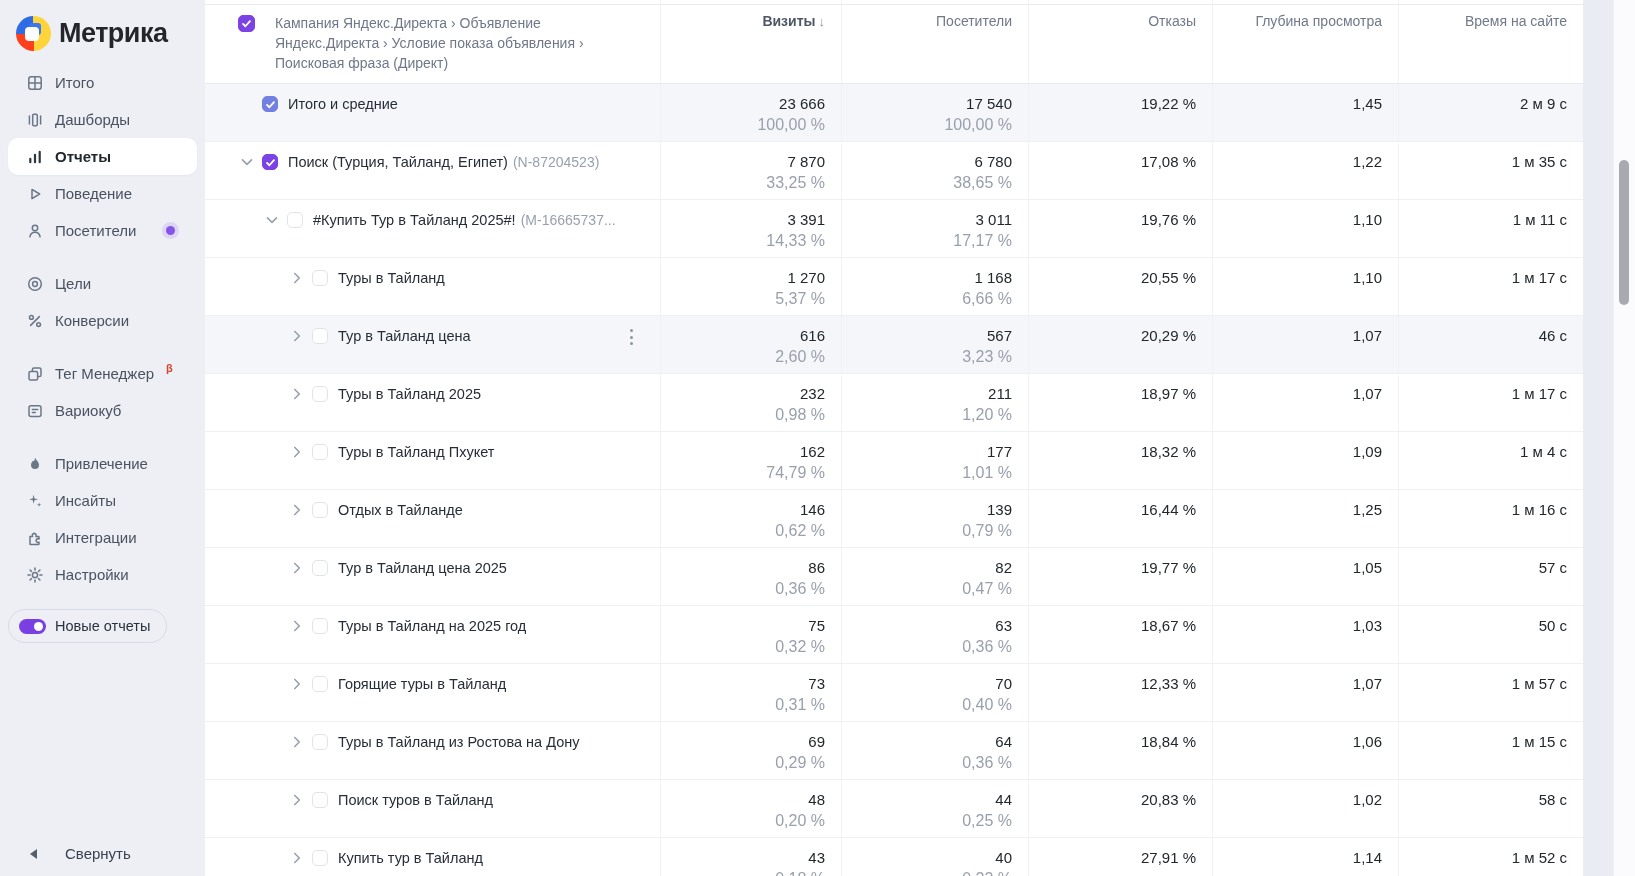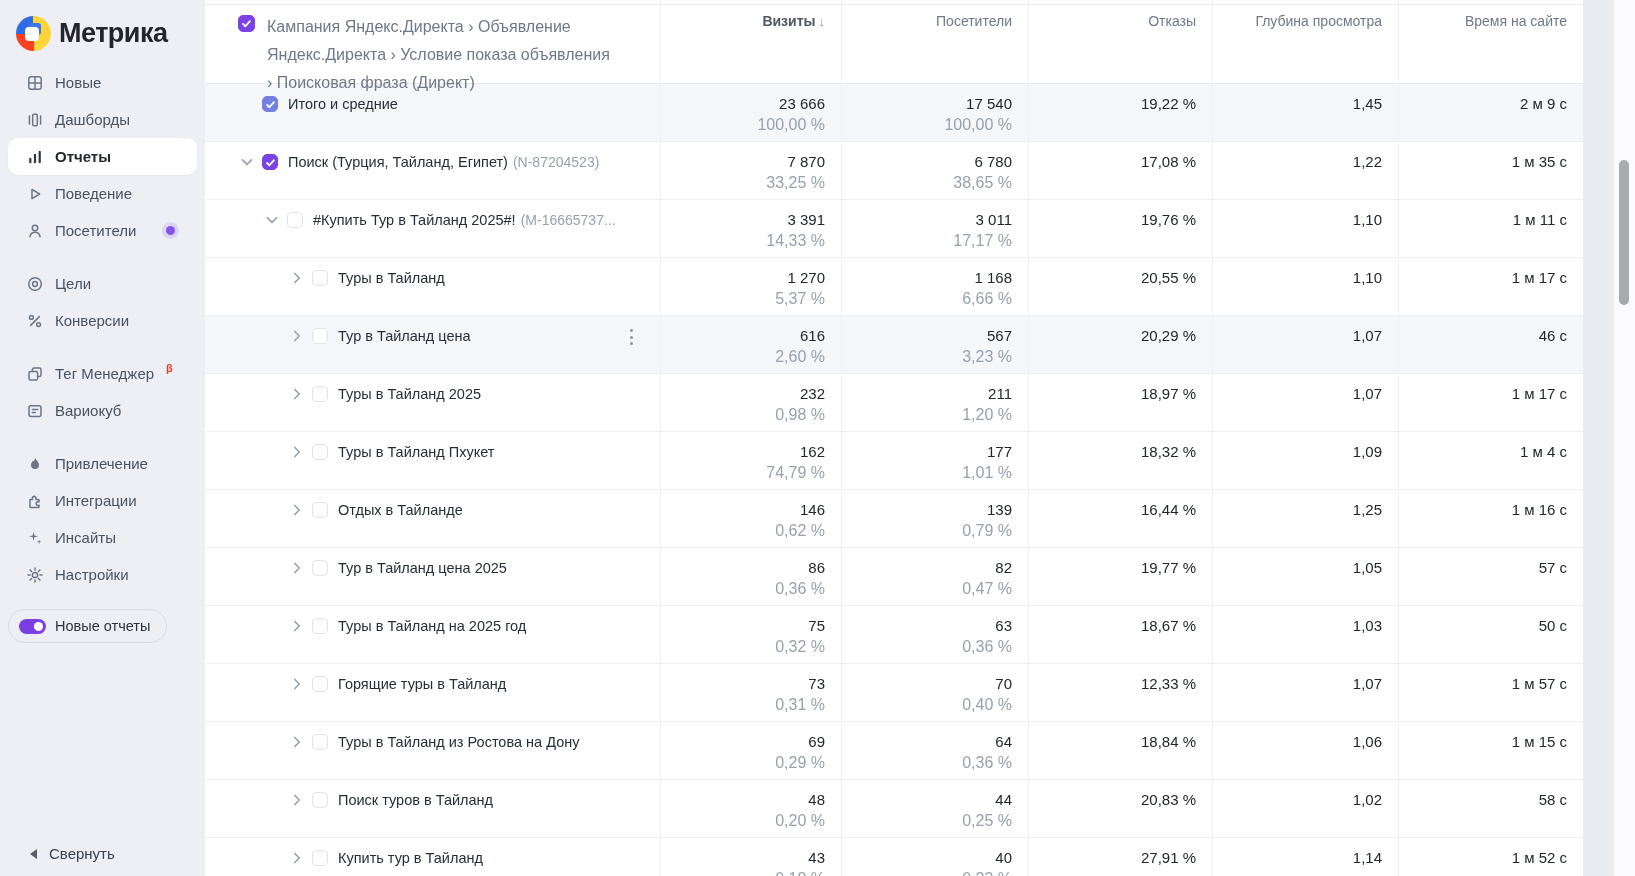--- a/index.html
+++ b/index.html
@@ -20,34 +20,34 @@
   .nav-group + .nav-group { margin-top:16px; }
   .nav-item { position:relative; display:flex; align-items:center; gap:11px; height:37px; margin:0 8px; padding:0 10px 0 18px; border-radius:10px; font-size:15px; color:#49525f; cursor:pointer; }
   .nav-item .nicon { width:18px; height:18px; flex:0 0 18px; color:#6b7787; display:flex; align-items:center; justify-content:center; }
   .nav-item.active { background:#ffffff; color:#22272e; font-weight:600; box-shadow:0 1px 2px rgba(40,50,70,0.04); }
   .nav-item.active .nicon { color:#2f3540; }
   .beta { color:#d4452c; font-size:11px; position:relative; top:-6px; margin-left:1px; font-weight:600; }
   .dot-badge { position:absolute; right:22px; width:9px; height:9px; border-radius:50%; background:#8455e8; box-shadow:0 0 0 4px rgba(132,85,232,0.16); }
   .new-reports { display:inline-flex; align-items:center; gap:9px; height:34px; margin:16px 0 0 8px; padding:0 16px 0 10px; border:1px solid #d7dbe6; border-radius:17px; font-size:14.5px; color:#2c323d; cursor:pointer; }
   .toggle { position:relative; width:27px; height:15px; border-radius:8px; background:#7a3fe3; }
   .toggle .knob { position:absolute; right:3px; top:3px; width:9px; height:9px; border-radius:50%; background:#fff; }
-  .collapse { position:absolute; left:30px; bottom:14px; display:flex; align-items:center; gap:12px; font-size:15px; color:#39414e; cursor:pointer; }
+  .collapse { position:absolute; left:30px; bottom:14px; display:flex; align-items:center; gap:28px; font-size:15px; color:#39414e; cursor:pointer; }
   .collapse .tri { width:0; height:0; border-top:5px solid transparent; border-bottom:5px solid transparent; border-right:7px solid #555e6b; }
 
   
   .main { position:relative; flex:1; display:flex; background:#ffffff; }
   .main::before { content:""; position:absolute; top:4px; left:0; width:1408px; border-top:1px solid #e9ebf0; }
   .table { width:1378px; flex:0 0 1378px; }
   .grid { display:grid; grid-template-columns:455px 181px 187px 184px 186px 185px; }
   .thead { height:84px; border-bottom:1px solid #e7eaef; }
   .th { padding:13px 16px 0 0; text-align:right; font-size:14px; color:#6f7989; border-left:1px solid #f0f2f6; cursor:pointer; }
   .th.sorted { color:#4e5663;font-weight:bold; }
   .th .sort-arrow { color:#8b93a1; font-size:13px; margin-left:3px; }
   .th-name { display:flex; align-items:flex-start; padding:13px 10px 0 33px; cursor:default; }
-  .crumb { max-width:345px; font-size:16px; line-height:28px; color:#6e7888; margin-left:12px; }
+  .crumb { max-width:345px; font-size:14px; line-height:20px; color:#6e7888; margin-left:20px; }
   .row { height:58px; border-bottom:1px solid #eef0f4; }
   .row.hl { background:#f4f6fa; }
   .cell { border-left:1px solid #f0f2f6; text-align:right; padding:10px 16px 0 0; }
   .val { font-size:15px; line-height:20px; color:#22272c; }
   .pct { font-size:16px; line-height:20px; margin-top:1px; color:#99a0ac; }
   .name-cell { position:relative; border-left:none; display:flex; align-items:flex-start; text-align:left; padding:10px 26px 0 33px; }
   .indent { flex:0 0 auto; }
   .chev { flex:0 0 24px; height:20px; display:flex; align-items:center; color:#9aa2ae; cursor:pointer; }
   .chev.hidden { visibility:hidden; }
   .cb { flex:0 0 16px; width:16px; height:16px; margin:2px 0 0 0; border-radius:5px; border:1px solid #dfe3ec; background:#fff; display:flex; align-items:center; justify-content:center; cursor:pointer; }
@@ -79,21 +79,21 @@
     </div>
     <nav class="nav" id="sidebar-nav">
         <div class="nav-group">
           <div class="nav-item">
             <span class="nicon">
               <svg width="18" height="18" viewBox="0 0 18 18" fill="none" stroke="currentColor" stroke-width="1.5" stroke-linecap="round" stroke-linejoin="round">
                 <rect x="2.8" y="2.8" width="12.4" height="12.4" rx="2.2"></rect>
                 <path d="M9 2.8 V15.2 M2.8 9 H15.2"></path>
               </svg>
             </span>
-            <span>Новые</span>
+            <span>Итого</span>
           </div>
           <div class="nav-item">
             <span class="nicon">
               <svg width="18" height="18" viewBox="0 0 18 18" fill="none" stroke="currentColor" stroke-width="1.5" stroke-linecap="round" stroke-linejoin="round">
                 <rect x="6.7" y="3.2" width="4.6" height="11.6" rx="1.2"></rect>
                 <path d="M3.4 5 V13 M14.6 5 V13"></path>
               </svg>
             </span>
             <span>Дашборды</span>
           </div>
@@ -171,33 +171,33 @@
             <span class="nicon">
               <svg width="18" height="18" viewBox="0 0 18 18" fill="none" stroke="currentColor" stroke-width="1.5" stroke-linecap="round" stroke-linejoin="round">
                 <path d="M9 2.6 C10 5.5 13 6.8 13 10 A4 4 0 0 1 5 10 C5 8.1 6.3 7 7.1 5.6 C7.6 6.5 8.6 6.9 9 2.6 Z" fill="currentColor" stroke="none"></path>
               </svg>
             </span>
             <span>Привлечение</span>
           </div>
           <div class="nav-item">
             <span class="nicon">
               <svg width="18" height="18" viewBox="0 0 18 18" fill="none" stroke="currentColor" stroke-width="1.5" stroke-linecap="round" stroke-linejoin="round">
-                <path d="M4 7.4 H6.6 A1.9 1.9 0 1 1 9.8 7.4 H12.4 A0.6 0.6 0 0 1 13 8 V10 A1.9 1.9 0 1 0 13 13.2 V15 A0.6 0.6 0 0 1 12.4 15.6 H4.6 A0.6 0.6 0 0 1 4 15 Z"></path>
-              </svg>
-            </span>
-            <span>Интеграции</span>
-          </div>
-          <div class="nav-item">
-            <span class="nicon">
-              <svg width="18" height="18" viewBox="0 0 18 18" fill="none" stroke="currentColor" stroke-width="1.5" stroke-linecap="round" stroke-linejoin="round">
                 <path d="M7.6 2.8 L8.5 6.4 L12.1 7.3 L8.5 8.2 L7.6 11.8 L6.7 8.2 L3.1 7.3 L6.7 6.4 Z" fill="currentColor" stroke="none"></path>
                 <path d="M13.1 10.4 L13.6 12.2 L15.4 12.7 L13.6 13.2 L13.1 15 L12.6 13.2 L10.8 12.7 L12.6 12.2 Z" fill="currentColor" stroke="none"></path>
               </svg>
             </span>
             <span>Инсайты</span>
+          </div>
+          <div class="nav-item">
+            <span class="nicon">
+              <svg width="18" height="18" viewBox="0 0 18 18" fill="none" stroke="currentColor" stroke-width="1.5" stroke-linecap="round" stroke-linejoin="round">
+                <path d="M4 7.4 H6.6 A1.9 1.9 0 1 1 9.8 7.4 H12.4 A0.6 0.6 0 0 1 13 8 V10 A1.9 1.9 0 1 0 13 13.2 V15 A0.6 0.6 0 0 1 12.4 15.6 H4.6 A0.6 0.6 0 0 1 4 15 Z"></path>
+              </svg>
+            </span>
+            <span>Интеграции</span>
           </div>
           <div class="nav-item">
             <span class="nicon">
               <svg width="18" height="18" viewBox="0 0 18 18" fill="none" stroke="currentColor" stroke-width="1.5" stroke-linecap="round" stroke-linejoin="round">
                 <circle cx="9" cy="9" r="2.6"></circle>
                 <path d="M9 2 V4.1 M9 13.9 V16 M2 9 H4.1 M13.9 9 H16 M4.05 4.05 L5.55 5.55 M12.45 12.45 L13.95 13.95 M13.95 4.05 L12.45 5.55 M5.55 12.45 L4.05 13.95"></path>
               </svg>
             </span>
             <span>Настройки</span>
           </div>

